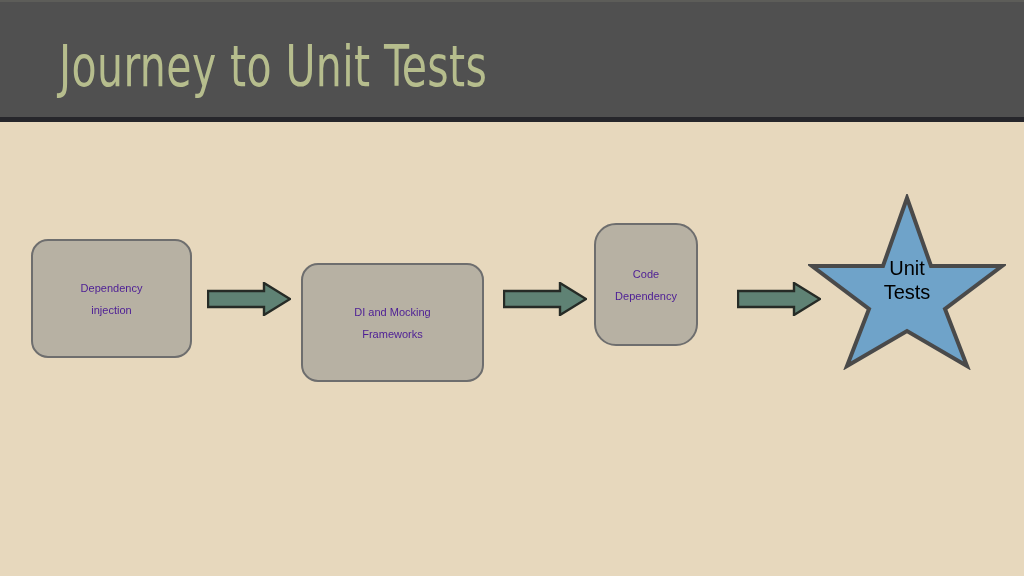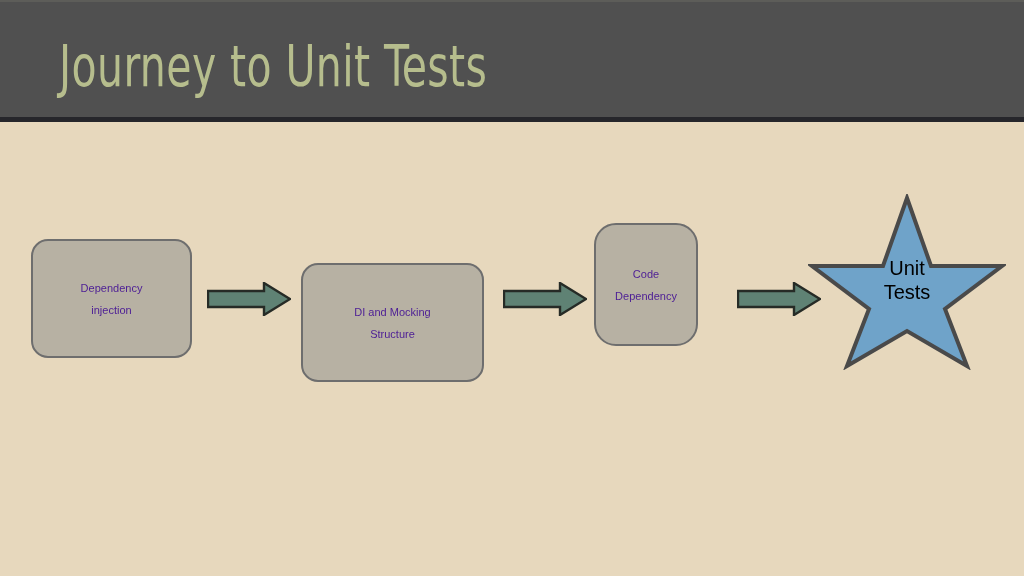--- a/index.html
+++ b/index.html
@@ -140,21 +140,21 @@
       </span>
     </div>
 
     <svg class="arrow arrow-1" viewBox="0 0 84 34">
       <polygon points="1,9 57,9 57,1 83,17 57,33 57,25 1,25" fill="#5f8274" stroke="#262b26" stroke-width="2.4" stroke-linejoin="miter"></polygon>
     </svg>
 
     <div class="node-box box-2">
       <span class="node-label">
         <span>DI and Mocking</span><br>
-        <span>Structure</span>
+        <span>Frameworks</span>
       </span>
     </div>
 
     <svg class="arrow arrow-2" viewBox="0 0 84 34">
       <polygon points="1,9 57,9 57,1 83,17 57,33 57,25 1,25" fill="#5f8274" stroke="#262b26" stroke-width="2.4" stroke-linejoin="miter"></polygon>
     </svg>
 
     <div class="node-box box-3">
       <span class="node-label">
         <span>Code</span><br>

